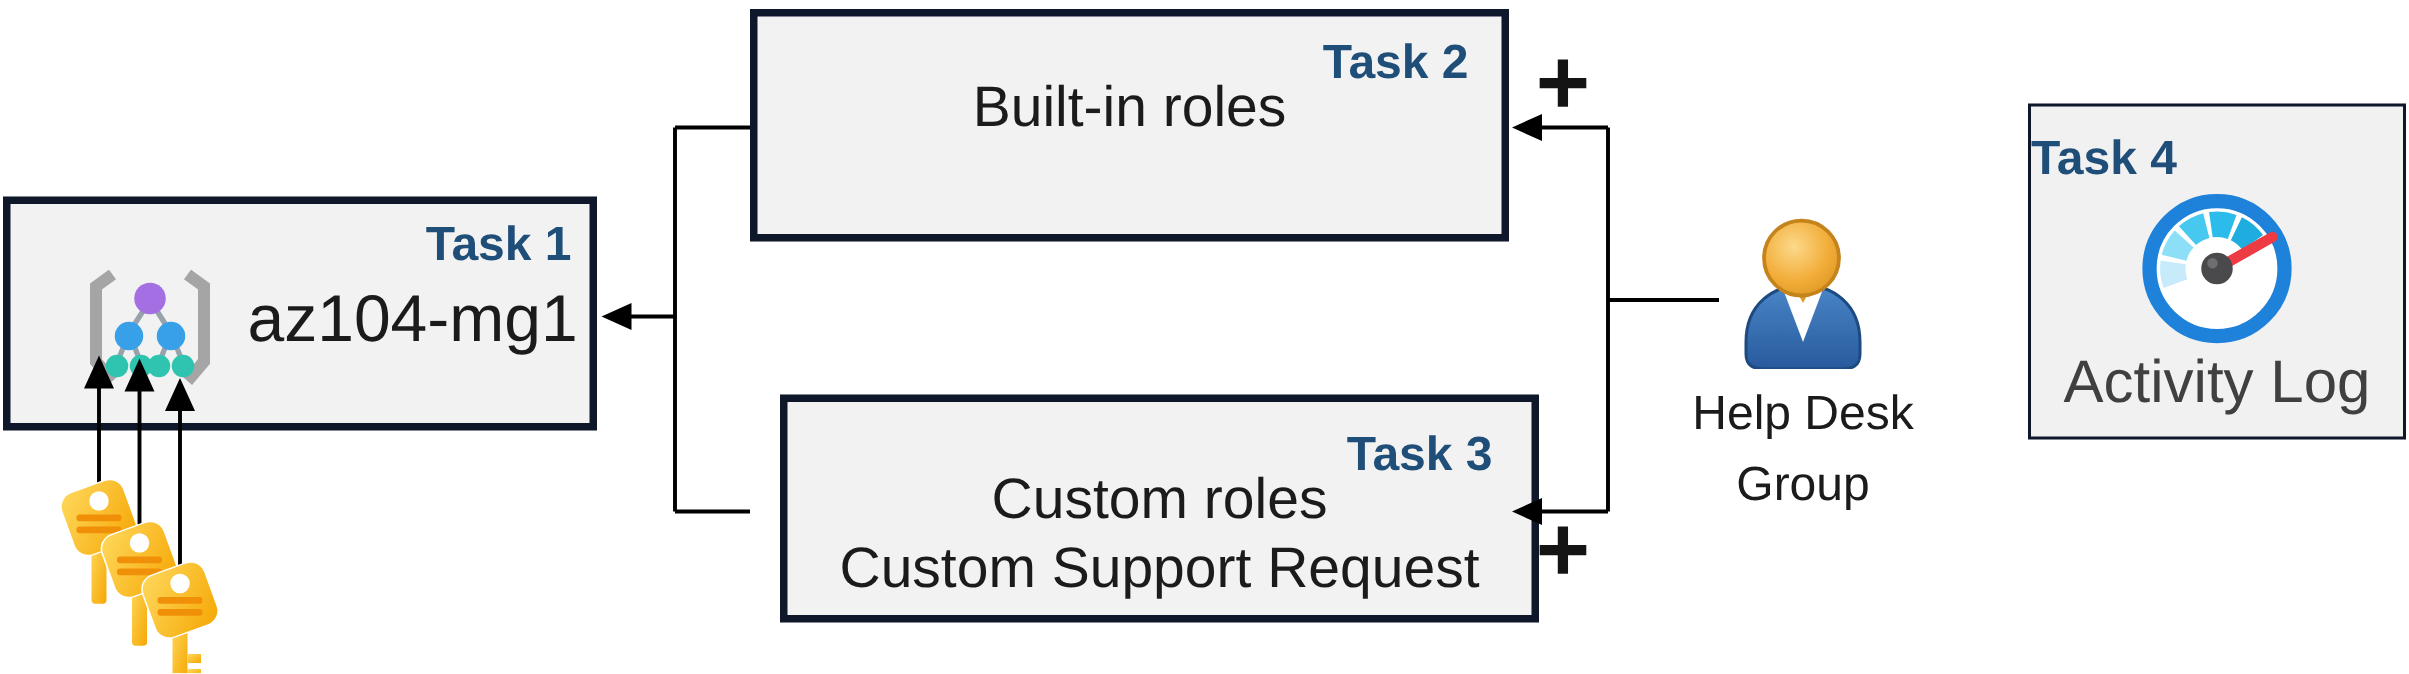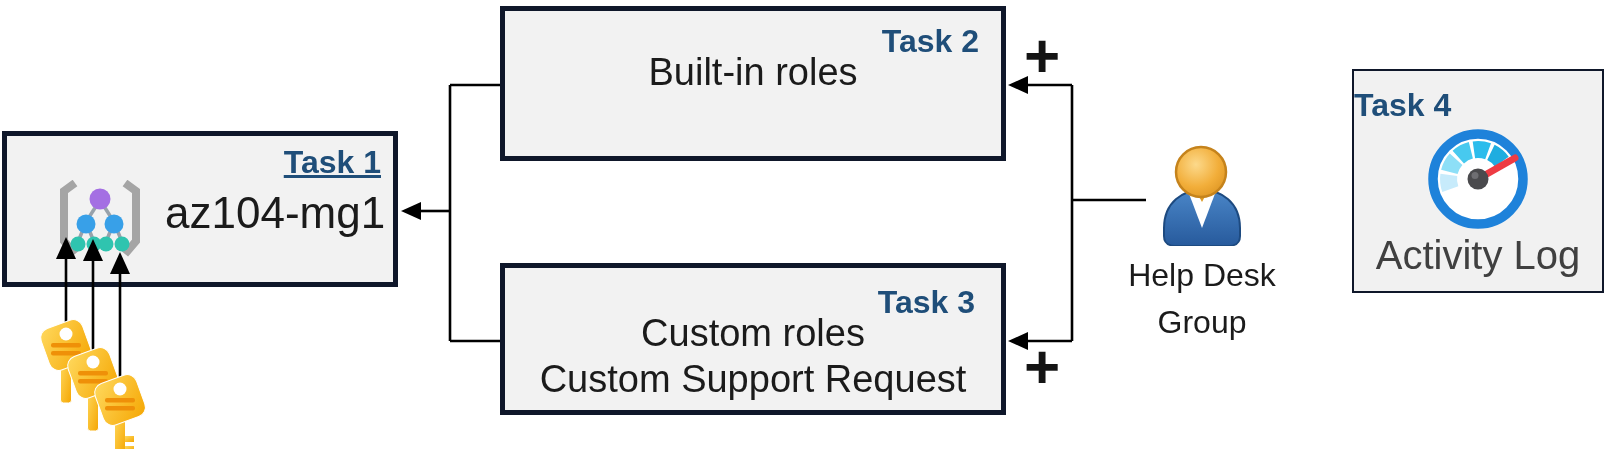--- a/index.html
+++ b/index.html
@@ -10,27 +10,27 @@
   .box{
     position:absolute;background:#f2f2f2;border:5px solid #0f172a;box-sizing:border-box;z-index:1;
   }
   .badge{
     position:absolute;font-weight:bold;font-size:32px;color:#1F4E79;white-space:nowrap;
   }
   .boxlines{
     position:absolute;left:0;right:0;text-align:center;font-size:38px;line-height:46px;color:#1b1b1b;
   }
   #task1-box{left:2px;top:131px;width:396px;height:156px;}
-  #task1-badge{top:8px;right:12px;text-decoration:underline;}
+  #task1-badge{top:8px;right:12px;}
   #task1-name{position:absolute;left:158px;top:52px;font-size:44px;color:#1b1b1b;white-space:nowrap;}
   #mg-icon{position:absolute;left:53px;top:44px;}
   #task2-box{left:500px;top:6px;width:506px;height:155px;}
   #task2-badge{top:12px;right:22px;}
   #task2-lines{top:38px;}
-  #task3-box{left:500px;top:263px;width:506px;height:152px;}
+  #task3-box{left:520px;top:263px;width:506px;height:152px;}
   #task3-badge{top:16px;right:26px;}
   #task3-lines{top:42px;}
   #task4-box{left:1352px;top:69px;width:252px;height:224px;border-width:2px;background:#f1f1f1;}
   #task4-badge{position:static;display:block;text-align:left;margin-top:16px;font-weight:bold;font-size:32px;color:#1F4E79;}
   #task4-caption{position:absolute;left:0;right:0;top:162px;text-align:center;font-size:40px;color:#404040;}
   #gauge-icon{position:absolute;left:72px;top:56px;}
   #connector-layer{position:absolute;left:0;top:0;z-index:5;pointer-events:none;}
   #keys-icon{position:absolute;left:18px;top:300px;z-index:6;}
   #person-icon{position:absolute;left:1156px;top:144px;}
   #help-desk-label{position:absolute;left:1102px;top:252px;width:200px;text-align:center;

